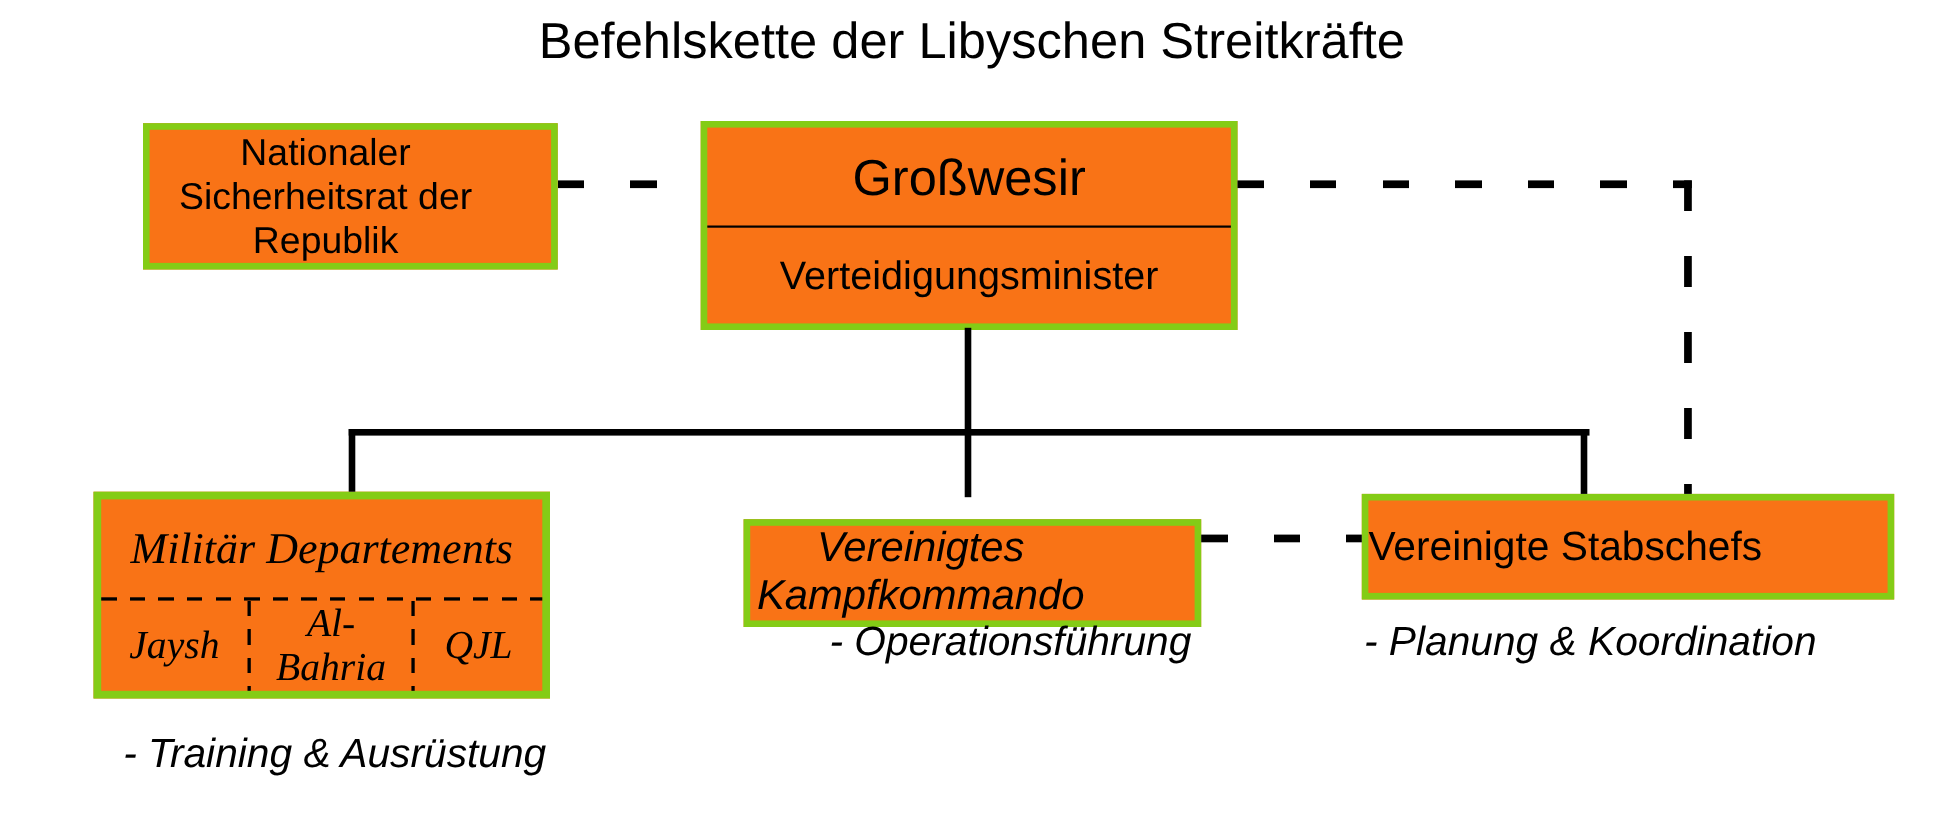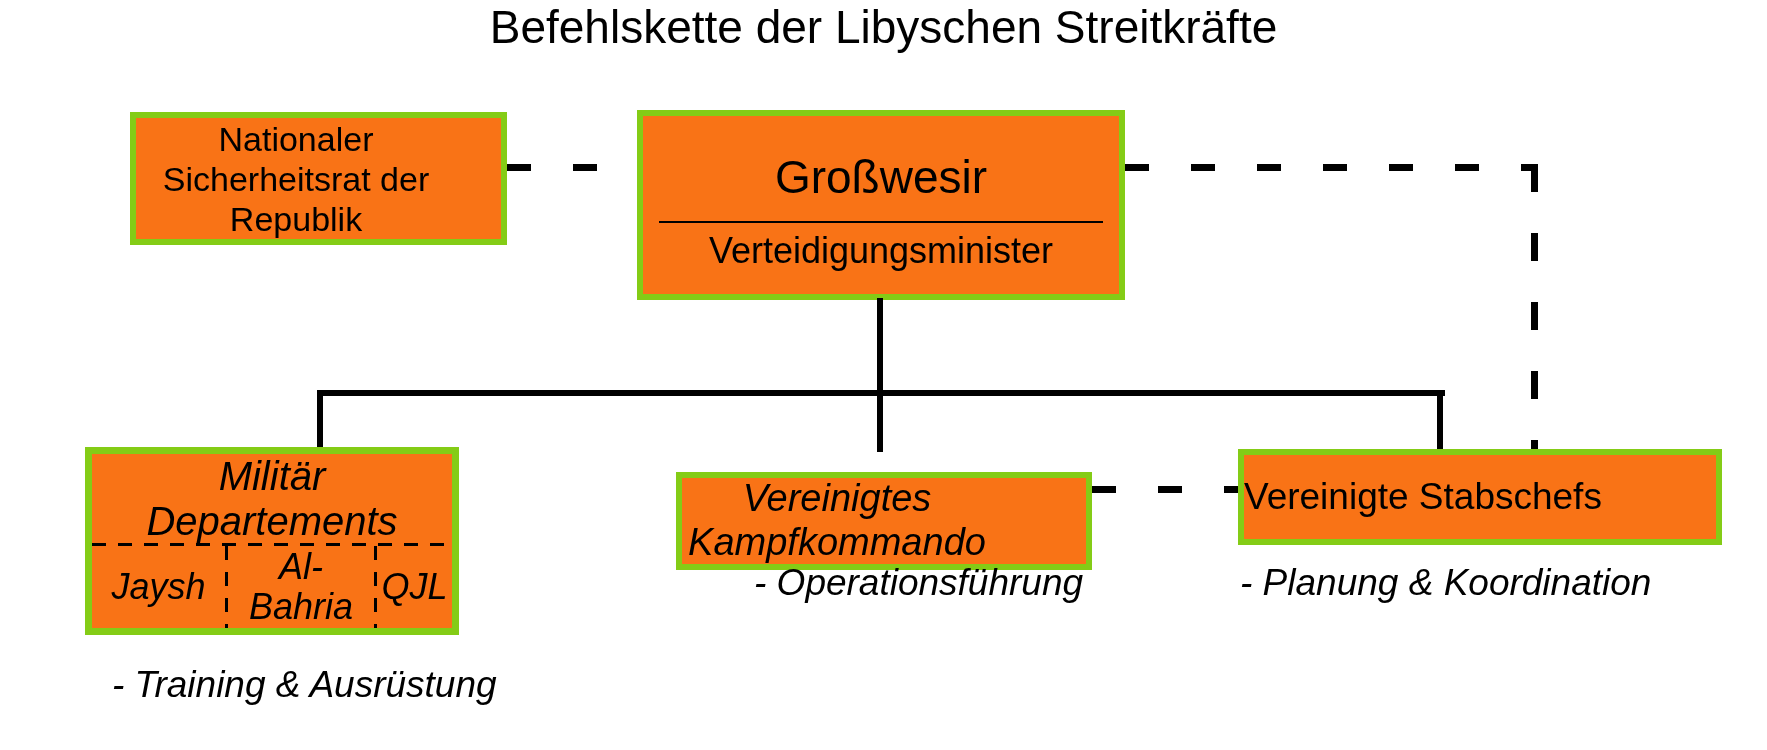--- a/index.html
+++ b/index.html
@@ -5,38 +5,38 @@
   html,body{margin:0;padding:0;background:#ffffff;}
   #stage{
     position:relative;
     width:1767px;height:750px;
     background:#ffffff;
     font-family:"Liberation Sans","DejaVu Sans",sans-serif;
     color:#000;
     overflow:hidden;
   }
   .title{
-    position:absolute;top:2px;left:0;width:100%;
+    position:absolute;top:12px;left:0;width:100%;
     text-align:center;font-size:46px;line-height:1.1;
   }
   .box{
     position:absolute;box-sizing:border-box;
     border:6px solid #84cc16;background:#f97316;
     display:flex;align-items:center;justify-content:flex-start;
     text-align:center;
   }
   
   #nsr{left:130px;top:112px;width:377px;height:133px;font-size:34px;line-height:40px;}
   #nsr .wrap{max-width:320px;}
   
-  #gw{left:637px;top:110px;width:488px;height:190px;flex-direction:column;align-items:stretch;padding:16px;}
+  #gw{left:637px;top:110px;width:488px;height:190px;flex-direction:column;align-items:stretch;padding:0;}
   #gw .gw-top{height:89px;border-bottom:2px solid #000;display:flex;align-items:center;justify-content:center;font-size:46px;}
   #gw .gw-bottom{flex:1;display:flex;align-items:center;justify-content:center;font-size:36px;}
   
-  #md{left:85px;top:447px;width:374px;height:188px;border-width:7px;flex-direction:column;align-items:stretch;}
+  #md{left:85px;top:447px;width:415px;height:188px;border-width:7px;flex-direction:column;align-items:stretch;font-family:Liberation Serif, serif;}
   #md .md-title{height:89px;display:flex;align-items:center;justify-content:center;font-style:italic;font-size:40px;}
   #md .md-divider{height:3px;background:repeating-linear-gradient(90deg,#000 0 14px,transparent 14px 26px);}
   #md .md-cells{flex:1;display:flex;align-items:stretch;font-style:italic;font-size:36px;line-height:1.1;}
   #md .cell{display:flex;align-items:center;justify-content:center;text-align:center;}
   #md .c1{width:133px;}
   #md .c2{width:146px;}
   #md .c3{flex:1;}
   #md .vsep{width:3px;background:repeating-linear-gradient(180deg,#000 0 14px,transparent 14px 26px);}
   #md .c2 .wrap{max-width:120px;}
   

